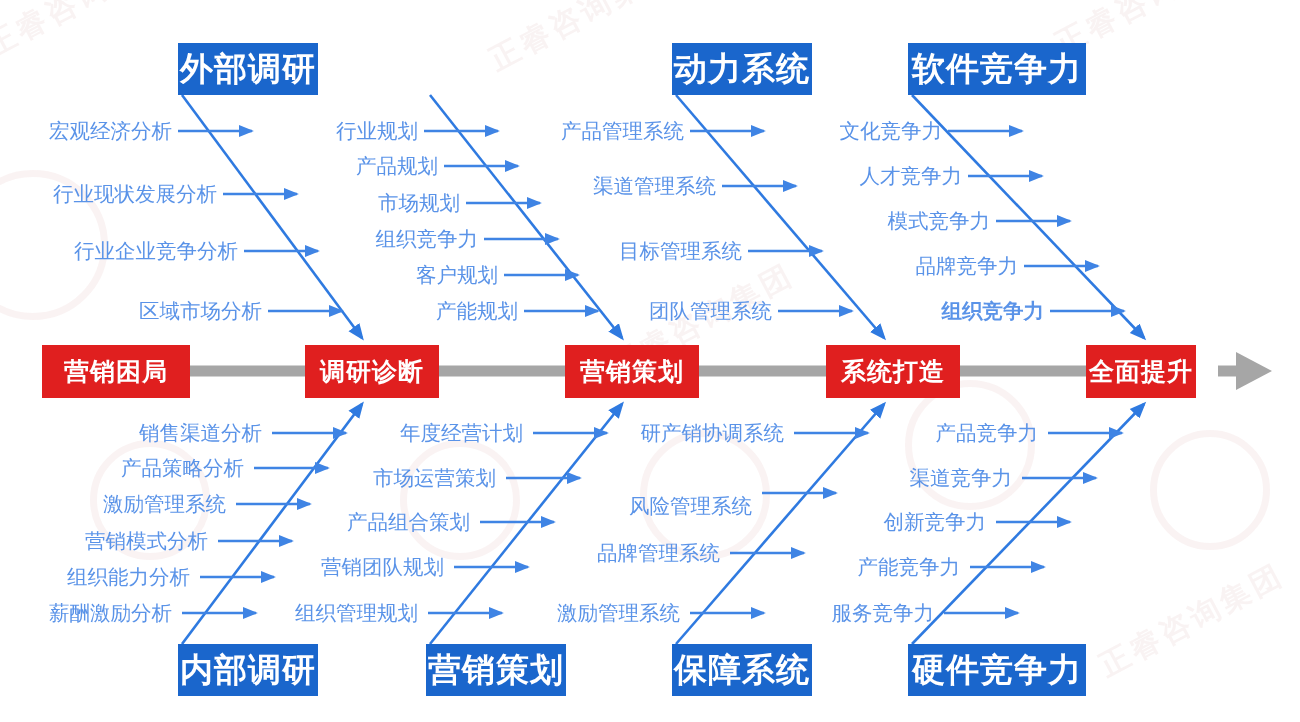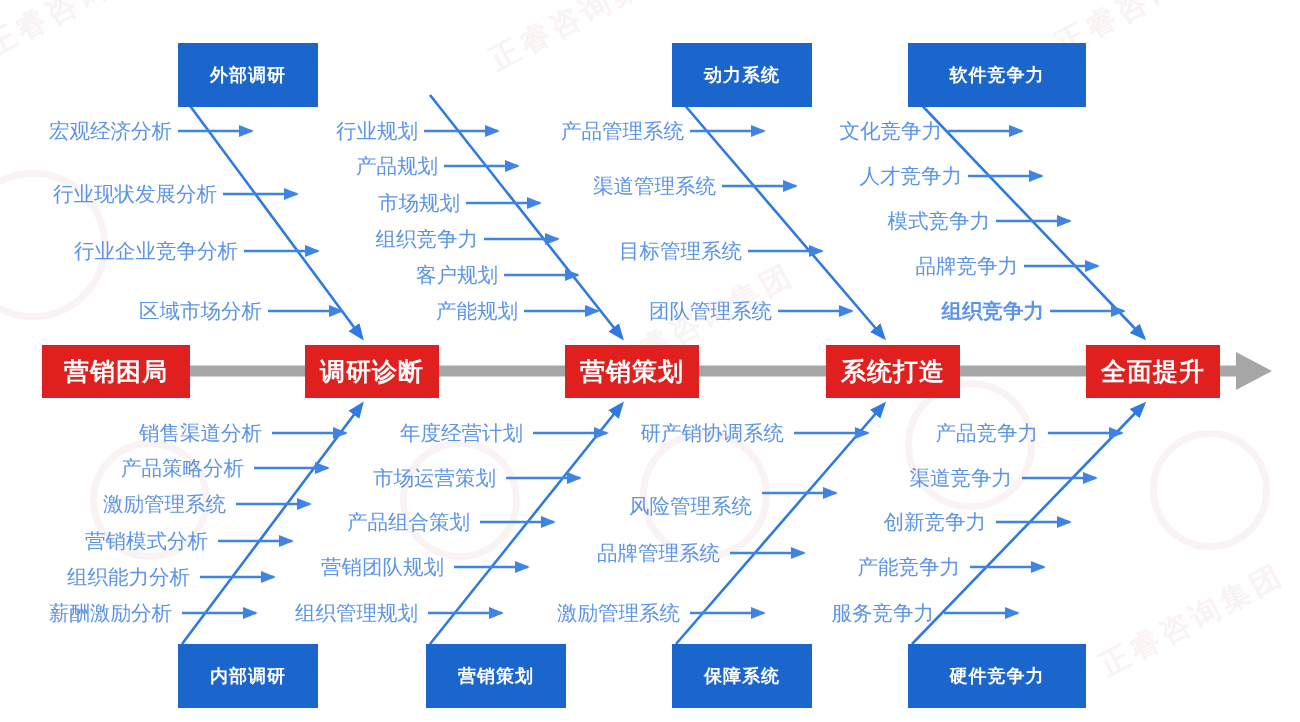--- a/index.html
+++ b/index.html
@@ -35,27 +35,27 @@
   }
 
   
   #bones { position: absolute; left: 0; top: 0; width: 1300px; height: 722px; }
 
   
   .cat-box {
     position: absolute;
     background: #1a66cc;
     color: #ffffff;
-    font-size: 18px;
+    font-size: 33px;
     font-weight: 700;
     letter-spacing: 1px;
     display: flex;
     align-items: center;
     justify-content: center;
-    height: 64px;
+    height: 52px;
     white-space: nowrap;
   }
 
   
   .spine-box {
     position: absolute;
     background: #e01f1f;
     color: #ffffff;
     font-size: 25px;
     font-weight: 700;
@@ -185,21 +185,21 @@
     </div>
   <div class="spine-box" style="left:305px; top:345px; width:134px;">
       <span>调研诊断</span>
     </div>
   <div class="spine-box" style="left:565px; top:345px; width:134px;">
       <span>营销策划</span>
     </div>
   <div class="spine-box" style="left:826px; top:345px; width:134px;">
       <span>系统打造</span>
     </div>
-  <div class="spine-box" style="left:1086px;top:345px; width:134px;">
+  <div class="spine-box" style="left:1086px;top:345px; width:110px;">
       <span>全面提升</span>
     </div>
 
   <div class="cat-box" style="left:178px; top:43px; width:140px;">
       <span>外部调研</span>
     </div>
   <div class="cat-box" style="left:672px; top:43px; width:140px;">
       <span>动力系统</span>
     </div>
   <div class="cat-box" style="left:908px; top:43px; width:178px;">

